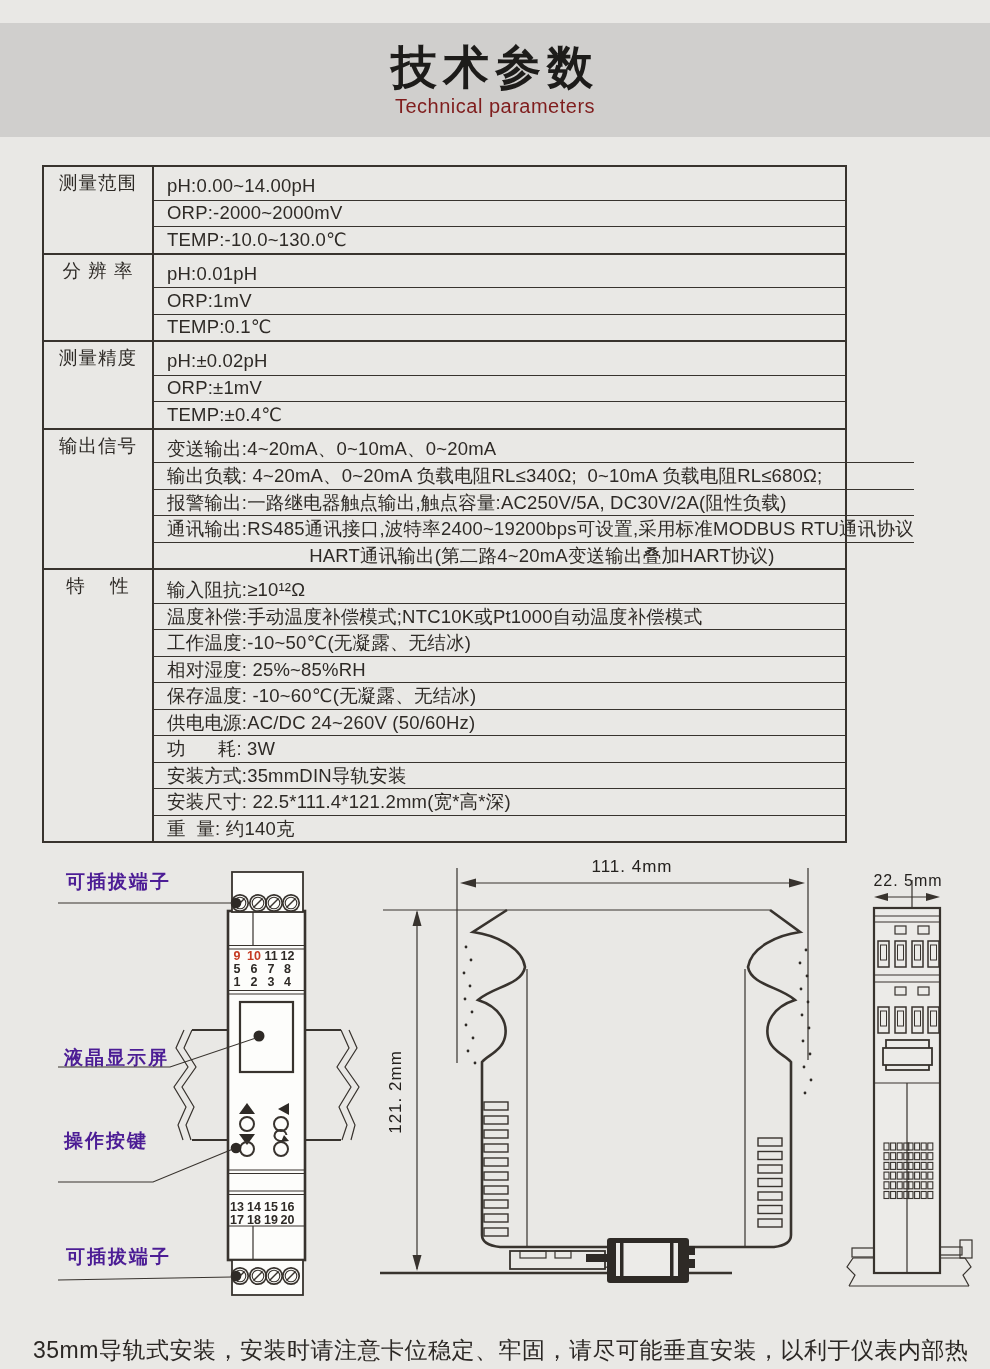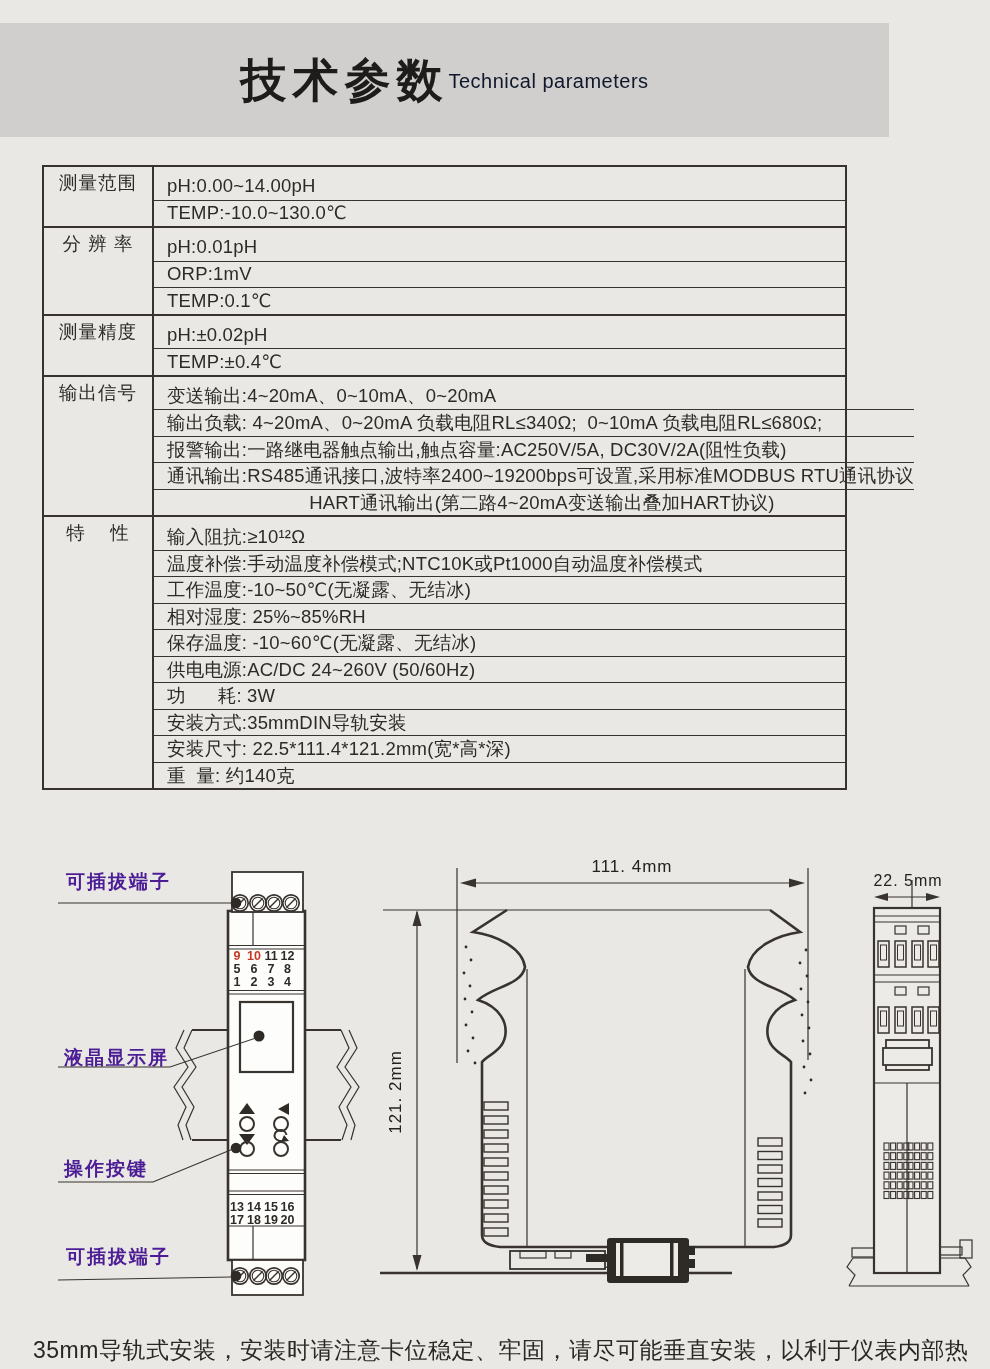--- a/index.html
+++ b/index.html
@@ -3,29 +3,29 @@
 <meta charset="utf-8">
 <style>
   html,body{margin:0;padding:0;}
   body{
     width:990px;height:1369px;position:relative;overflow:hidden;
     background:var(--page-bg,#e9e8e5);
     font-family:"Liberation Sans","DejaVu Sans",sans-serif;
     color:var(--ink,#2e2a26);
   }
   .band{
-    position:absolute;left:0;top:23px;width:889px;height:114px;
+    position:absolute;left:0;top:23px;width:990px;height:114px;
     background:var(--band-bg,#d0cfcd);
-    display:flex;flex-direction:row;align-items:center;justify-content:center;
+    display:flex;flex-direction:column;align-items:center;justify-content:center;
   }
   .page-title{
     font-size:46px;font-weight:bold;letter-spacing:6px;color:#1d1c1a;line-height:1.1;
   }
   .page-subtitle{
-    font-size:20px;color:#0f172a;margin-top:2px;letter-spacing:0.5px;
+    font-size:20px;color:#7f1d1d;margin-top:2px;letter-spacing:0.5px;
   }
   
   .spec-table{
     position:absolute;left:42px;top:165px;width:805px;box-sizing:border-box;
     border:2px solid var(--line,#38332e);
     display:flex;flex-direction:column;
   }
   .spec-group{display:flex;border-top:2px solid var(--line,#38332e);}
   .spec-group:first-child{border-top:none;}
   .group-label{
@@ -70,35 +70,37 @@
 <div class="band">
   <div class="page-title">技术参数</div>
   <div class="page-subtitle">Technical parameters</div>
 </div>
 
 <div class="spec-table" id="specTable">
     <div class="spec-group">
       <div class="group-label">测量范围</div>
       <div class="group-rows">
         <div class="spec-row">pH:0.00~14.00pH</div>
+        <div class="spec-row">ORP:-2000~2000mV</div>
         <div class="spec-row">TEMP:-10.0~130.0℃</div>
       </div>
     </div>
     <div class="spec-group">
       <div class="group-label">分 辨 率</div>
       <div class="group-rows">
         <div class="spec-row">pH:0.01pH</div>
         <div class="spec-row">ORP:1mV</div>
         <div class="spec-row">TEMP:0.1℃</div>
       </div>
     </div>
     <div class="spec-group">
       <div class="group-label">测量精度</div>
       <div class="group-rows">
         <div class="spec-row">pH:±0.02pH</div>
+        <div class="spec-row">ORP:±1mV</div>
         <div class="spec-row">TEMP:±0.4℃</div>
       </div>
     </div>
     <div class="spec-group">
       <div class="group-label">输出信号</div>
       <div class="group-rows">
         <div class="spec-row">变送输出:4~20mA、0~10mA、0~20mA</div>
         <div class="spec-row">输出负载: 4~20mA、0~20mA 负载电阻RL≤340Ω;  0~10mA 负载电阻RL≤680Ω;</div>
         <div class="spec-row">报警输出:一路继电器触点输出,触点容量:AC250V/5A, DC30V/2A(阻性负载)</div>
         <div class="spec-row">通讯输出:RS485通讯接口,波特率2400~19200bps可设置,采用标准MODBUS RTU通讯协议</div>
@@ -117,21 +119,21 @@
         <div class="spec-row">功      耗: 3W</div>
         <div class="spec-row">安装方式:35mmDIN导轨安装</div>
         <div class="spec-row">安装尺寸: 22.5*111.4*121.2mm(宽*高*深)</div>
         <div class="spec-row">重  量: 约140克</div>
       </div>
     </div>
   </div>
 
 <div class="dg-label" style="left:66px;top:869px;">可插拔端子</div>
 <div class="dg-label" style="left:64px;top:1045px;text-align:center;">液晶显示屏</div>
-<div class="dg-label" style="left:64px;top:1156px;text-align:center;">操作按键</div>
+<div class="dg-label" style="left:64px;top:1128px;text-align:center;">操作按键</div>
 <div class="dg-label" style="left:66px;top:1244px;">可插拔端子</div>
 
 <svg style="left:50px;top:855px;" width="310" height="445" viewBox="0 0 310 445">
 
   <g>
     <path class="ln med" d="M 142,175 H 180 M 142,285 H 180"></path>
     <polyline class="ln thin" points="142,175 134,193 146,212 132,232 144,252 136,270 141,285"></polyline>
     <polyline class="ln thin" points="134,175 126,193 138,212 124,232 136,252 128,270 133,285"></polyline>
     <path class="ln med" d="M 253,175 H 291 M 253,285 H 291"></path>
     <polyline class="ln thin" points="291,175 299,193 287,212 301,232 289,252 297,270 292,285"></polyline>

